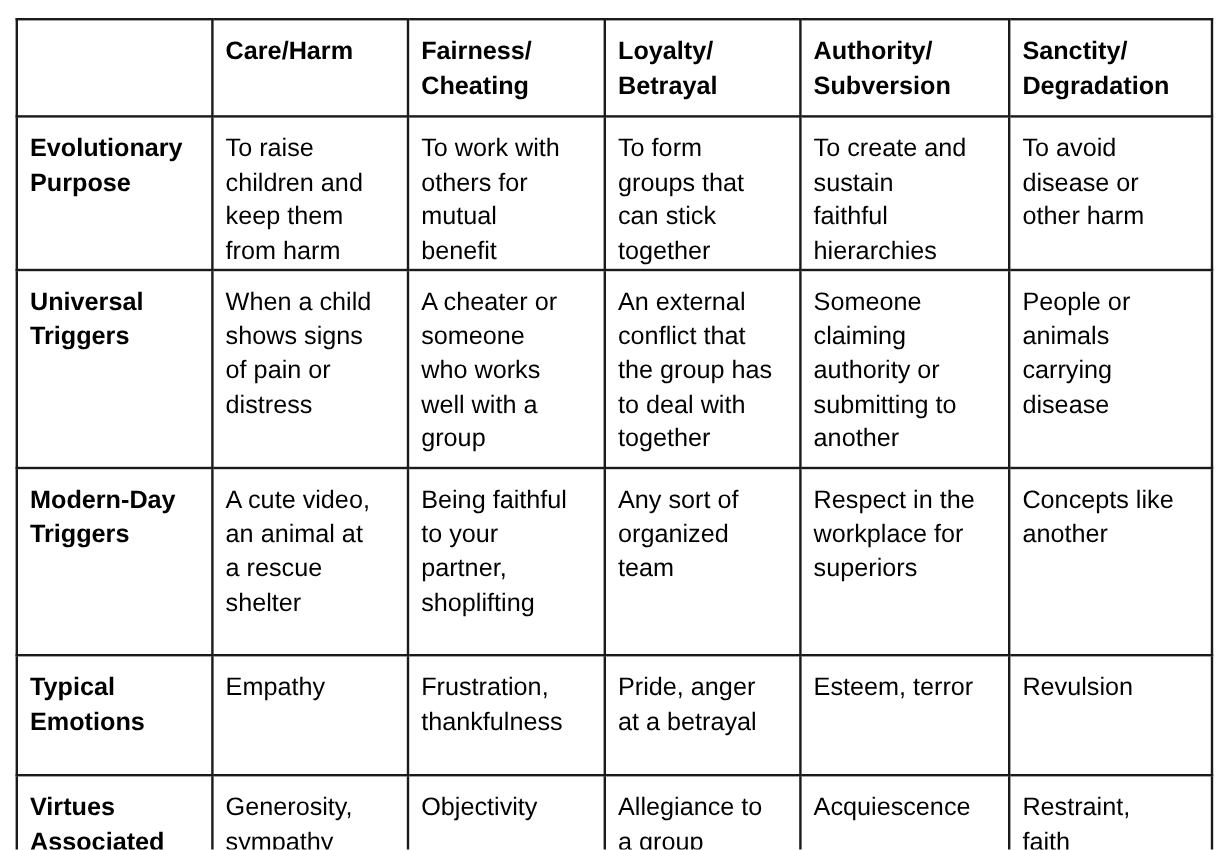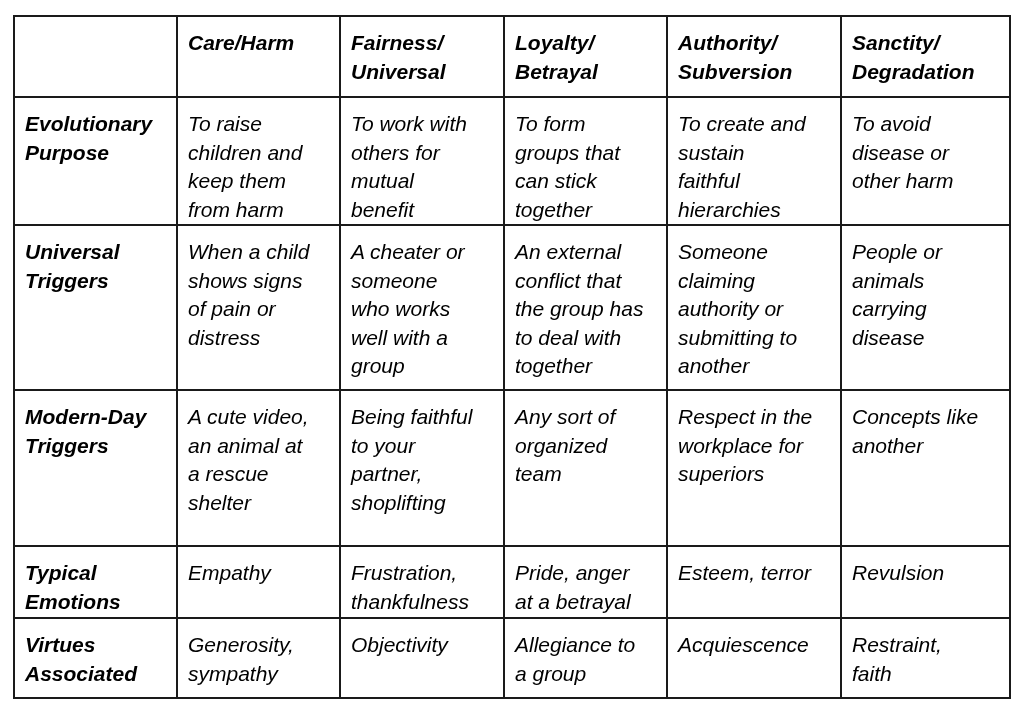--- a/index.html
+++ b/index.html
@@ -11,35 +11,34 @@
     width: 996px;
   }
   table.grid td, table.grid th {
     border: 2px solid #1a1a1a;
     vertical-align: top;
     text-align: left;
     padding: 12px 10px 0 10px;
     font-size: 21px;
     line-height: 28.5px;
     box-sizing: border-box;
-    font-style: italic;
   }
   table.grid th { font-weight: bold; }
   .rowhead { font-weight: bold; }
   col.c0 { width: 163px; }
   col.c1 { width: 163px; }
   col.c2 { width: 164px; }
   col.c3 { width: 163px; }
   col.c4 { width: 174px; }
   col.c5 { width: 169px; }
   tr.r0 { height: 81px; }
   tr.r1 { height: 128px; }
   tr.r2 { height: 165px; margin-top: 32px; }
   tr.r3 { height: 156px; }
-  tr.r4 { height: 72px; }
+  tr.r4 { height: 100px; }
   tr.r5 { height: 80px; }
   .cell-text { white-space: pre-line; display: block; }
 </style>
 </head>
 <body>
 
 <table class="grid">
   <colgroup>
     <col class="c0">
       <col class="c1">
@@ -51,21 +50,21 @@
   <tbody>
       <tr class="r0">
     <th>
           <span class="cell-text"></span>
         </th>
     <th>
           <span class="cell-text">Care/Harm</span>
         </th>
     <th>
           <span class="cell-text">Fairness/
-Universal</span>
+Cheating</span>
         </th>
     <th>
           <span class="cell-text">Loyalty/
 Betrayal</span>
         </th>
     <th>
           <span class="cell-text">Authority/
 Subversion</span>
         </th>
     <th>

